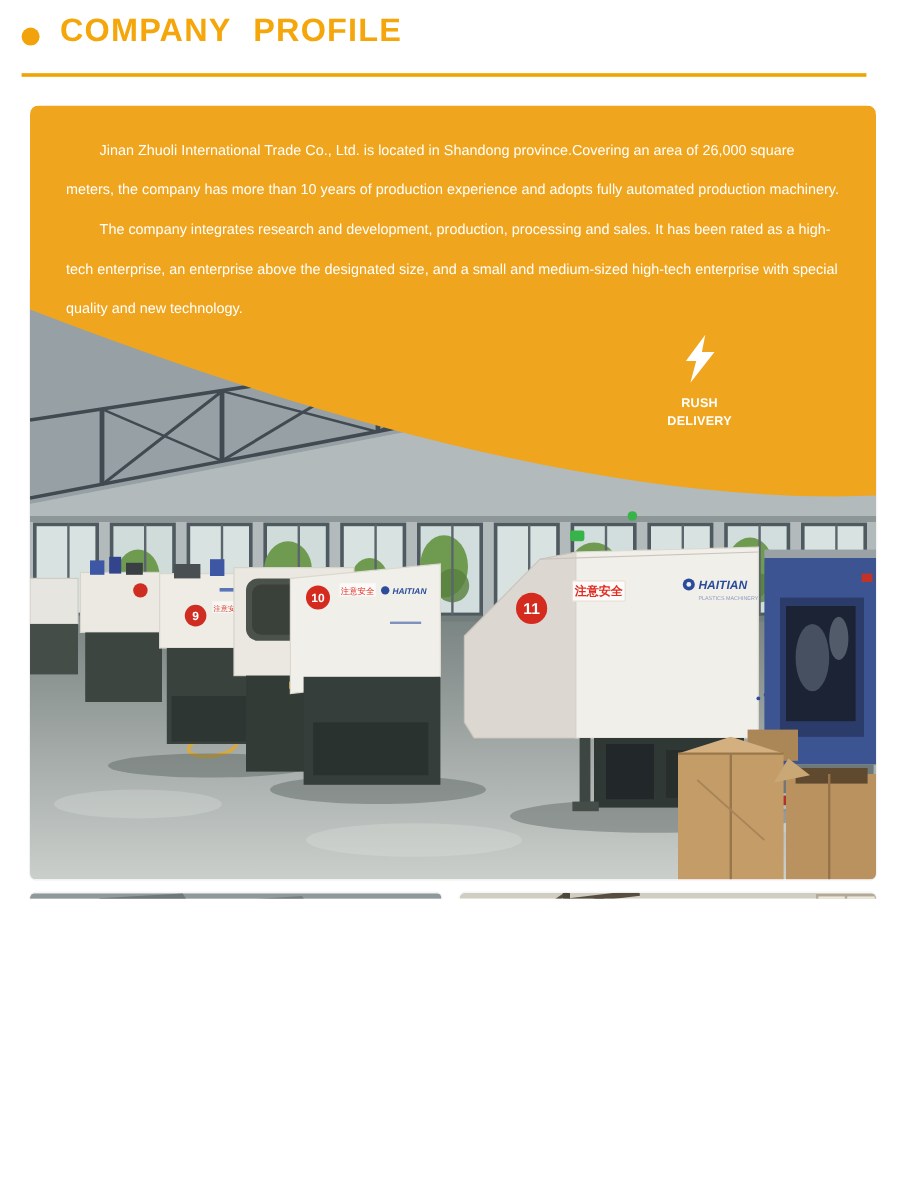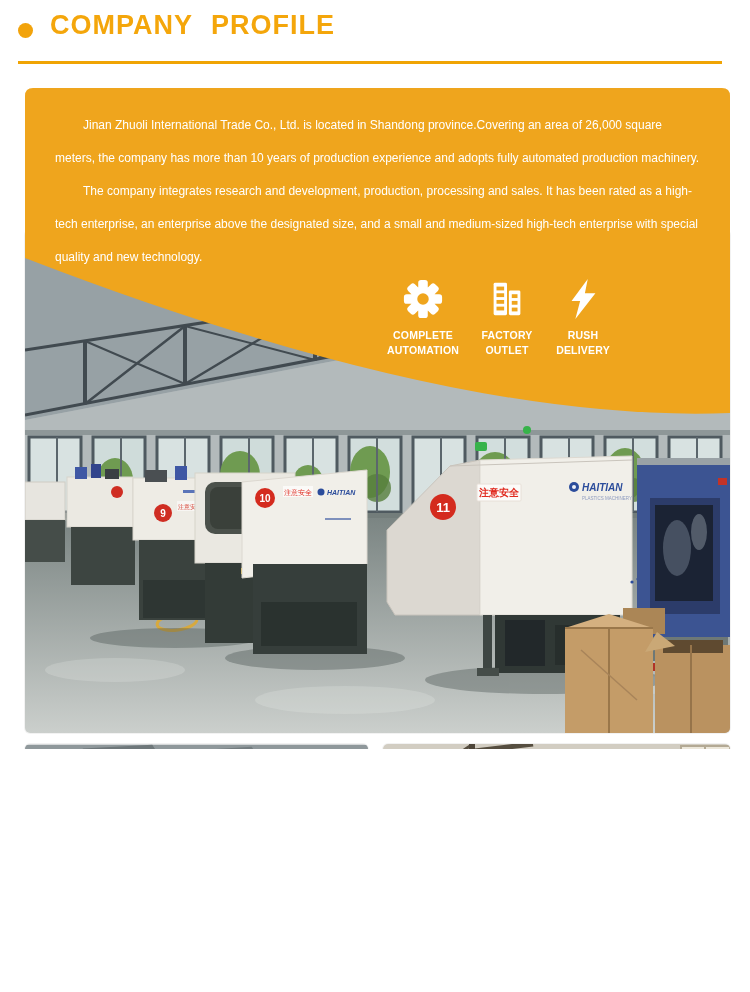--- a/index.html
+++ b/index.html
@@ -222,54 +222,21 @@
   <div class="blob">
     <svg class="bg" width="705" height="336" viewBox="0 0 705 336">
       <path d="M0 170 L0 8 Q0 0 8 0 L697 0 Q705 0 705 8 L705 325 Q430 336 0 170 Z" fill="#EFA51D"></path>
     </svg>
 
     <div class="intro">
       <p>Jinan Zhuoli International Trade Co., Ltd. is located in Shandong province.Covering an area of 26,000 square meters, the company has more than 10 years of production experience and adopts fully automated production machinery.</p>
       <p>The company integrates research and development, production, processing and sales. It has been rated as a high-tech enterprise, an enterprise above the designated size, and a small and medium-sized high-tech enterprise with special quality and new technology.</p>
     </div>
 
-    <div class="feature f1">
-      <svg class="ficon" viewBox="0 0 44 44">
-        <g fill="#fff">
-          <rect x="17" y="2" width="10" height="40" rx="3"></rect>
-          <rect x="17" y="2" width="10" height="40" rx="3" transform="rotate(45 22 22)"></rect>
-          <rect x="17" y="2" width="10" height="40" rx="3" transform="rotate(90 22 22)"></rect>
-          <rect x="17" y="2" width="10" height="40" rx="3" transform="rotate(135 22 22)"></rect>
-          <circle cx="22" cy="22" r="13"></circle>
-        </g>
-        <circle cx="22" cy="22" r="6" fill="#EFA51D"></circle>
-      </svg>
-      <div class="flabel">COMPLETE</div>
-      <div class="flabel">AUTOMATION</div>
-    </div>
-
-    <div class="feature f2">
-      <svg class="ficon" viewBox="0 0 44 44">
-        <g fill="#fff">
-          <rect x="8" y="5" width="14" height="34" rx="1.5"></rect>
-          <rect x="24" y="13" width="12" height="26" rx="1.5"></rect>
-        </g>
-        <g fill="#EFA51D">
-          <rect x="11" y="9" width="8" height="4"></rect>
-            <rect x="11" y="16" width="8" height="4"></rect>
-          <rect x="11" y="23" width="8" height="4"></rect>
-            <rect x="11" y="30" width="8" height="4"></rect>
-          <rect x="27" y="17" width="6" height="4"></rect>
-            <rect x="27" y="24" width="6" height="4"></rect>
-          <rect x="27" y="31" width="6" height="4"></rect>
-        </g>
-      </svg>
-      <div class="flabel">FACTORY</div>
-      <div class="flabel">OUTLET</div>
-    </div>
+
 
     <div class="feature f3">
       <svg class="ficon" viewBox="0 0 44 44">
         <polygon points="27,1 10,24 19,24 14,43 35,16 24,16" fill="#fff"></polygon>
       </svg>
       <div class="flabel">RUSH</div>
       <div class="flabel">DELIVERY</div>
     </div>
 
   </div>

